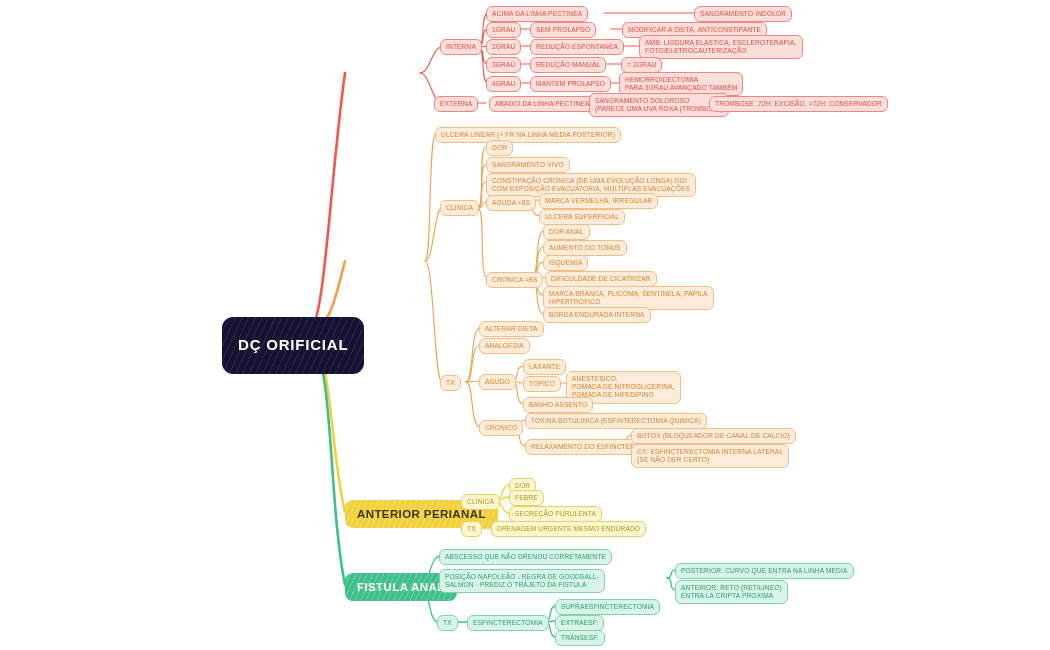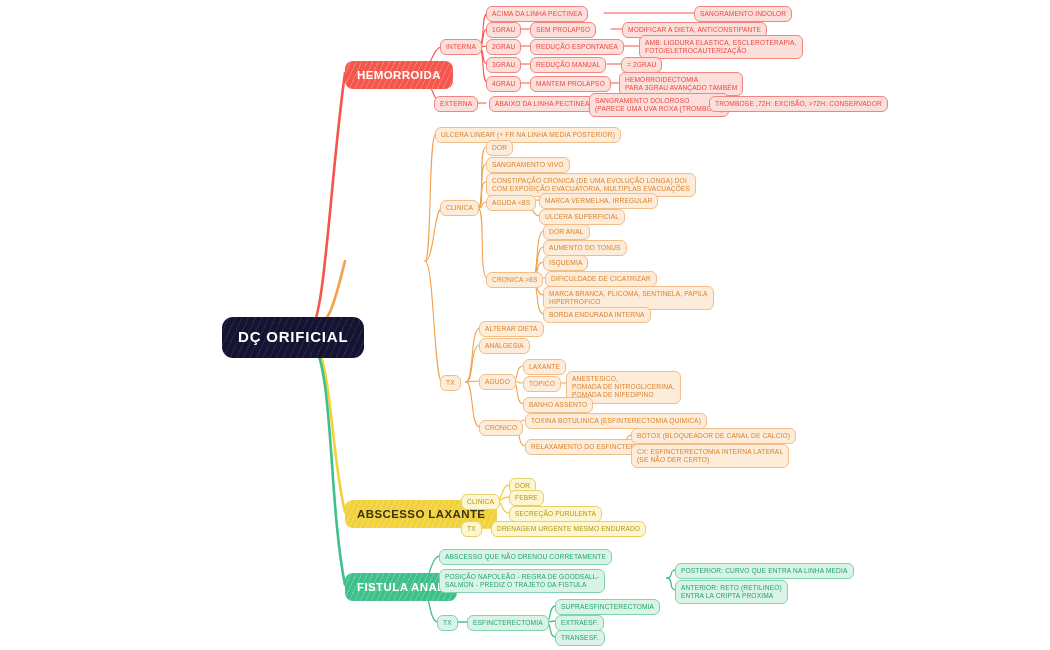--- a/index.html
+++ b/index.html
@@ -20,21 +20,21 @@
     line-height: 1.25;
     letter-spacing: .1px;
   }
 
   
   .root {
     background: #141432;
     color: #ffffff;
     font-size: 15px; font-weight: bold;
     letter-spacing: .8px;
-    padding: 11px 16px;
+    padding: 19px 16px;
     border-radius: 11px;
     text-shadow: 0 0 1px rgba(0,0,0,.4);
     background-image: repeating-linear-gradient(115deg,
         rgba(255,255,255,.085) 0px, rgba(255,255,255,.085) 1px,
         rgba(255,255,255,0) 1px, rgba(255,255,255,0) 6px);
   }
 
   
   .cat {
     font-size: 11.5px; font-weight: bold; color: #ffffff;
@@ -160,21 +160,20 @@
         <path d="M456 622 L 468 622"></path>
         <path d="M546 622 C 552 622, 548 606, 556 606"></path>
         <path d="M546 622 C 552 622, 548 621, 556 621"></path>
         <path d="M546 622 C 552 622, 548 637, 556 637"></path>
       </g>
     </g>
   </svg>
 
   <div class="node root" style="left:222px; top:317px;">DÇ ORIFICIAL</div>
 
-  <div class="node cat red" style="left:345px; top:61px;">HEMORROIDA</div>
 
   <div class="node leaf red solidfill" style="left:440px; top:39px;">INTERNA</div>
   <div class="node leaf red solidfill" style="left:486px; top:6px;">ACIMA DA LINHA PECTINEA</div>
   <div class="node leaf red solidfill" style="left:694px; top:6px;">SANGRAMENTO INDOLOR</div>
 
   <div class="node leaf red solidfill" style="left:486px; top:22px;">1GRAU</div>
   <div class="node leaf red solidfill" style="left:530px; top:22px;">SEM PROLAPSO</div>
   <div class="node leaf red solidfill" style="left:622px; top:22px;">MODIFICAR A DIETA, ANTICONSTIPANTE</div>
 
   <div class="node leaf red solidfill" style="left:486px; top:39px;">2GRAU</div>
@@ -231,21 +230,21 @@
 POMADA DE NIFEDIPINO</div>
   <div class="node leaf orange solidfill" style="left:523px; top:397px;">BANHO ASSENTO</div>
 
   <div class="node leaf orange solidfill" style="left:479px; top:420px;">CRONICO</div>
   <div class="node leaf orange solidfill" style="left:525px; top:413px;">TOXINA BOTULINICA (ESFINTERECTOMIA QUIMICA)</div>
   <div class="node leaf orange solidfill" style="left:525px; top:439px;">RELAXAMENTO DO ESFINCTER</div>
   <div class="node leaf orange solidfill" style="left:631px; top:428px;">BOTOX (BLOQUEADOR DE CANAL DE CALCIO)</div>
   <div class="node leaf orange solidfill" style="left:631px; top:444px;">CX: ESFINCTERECTOMIA INTERNA LATERAL
 (SE NÃO DER CERTO)</div>
 
-  <div class="node cat yellow" style="left:345px; top:500px;">ABSCESSO LAXANTE</div>
+  <div class="node cat yellow" style="left:345px; top:500px;">ANTERIOR PERIANAL</div>
 
   <div class="node leaf yellow solidfill" style="left:461px; top:494px;">CLINICA</div>
   <div class="node leaf yellow solidfill" style="left:509px; top:478px;">DOR</div>
   <div class="node leaf yellow solidfill" style="left:509px; top:490px;">FEBRE</div>
   <div class="node leaf yellow solidfill" style="left:509px; top:506px;">SECREÇÃO PURULENTA</div>
   <div class="node leaf yellow solidfill" style="left:461px; top:521px;">TX</div>
   <div class="node leaf yellow solidfill" style="left:491px; top:521px;">DRENAGEM URGENTE MESMO ENDURADO</div>
 
   <div class="node cat green" style="left:345px; top:573px;">FISTULA ANAL</div>
 

